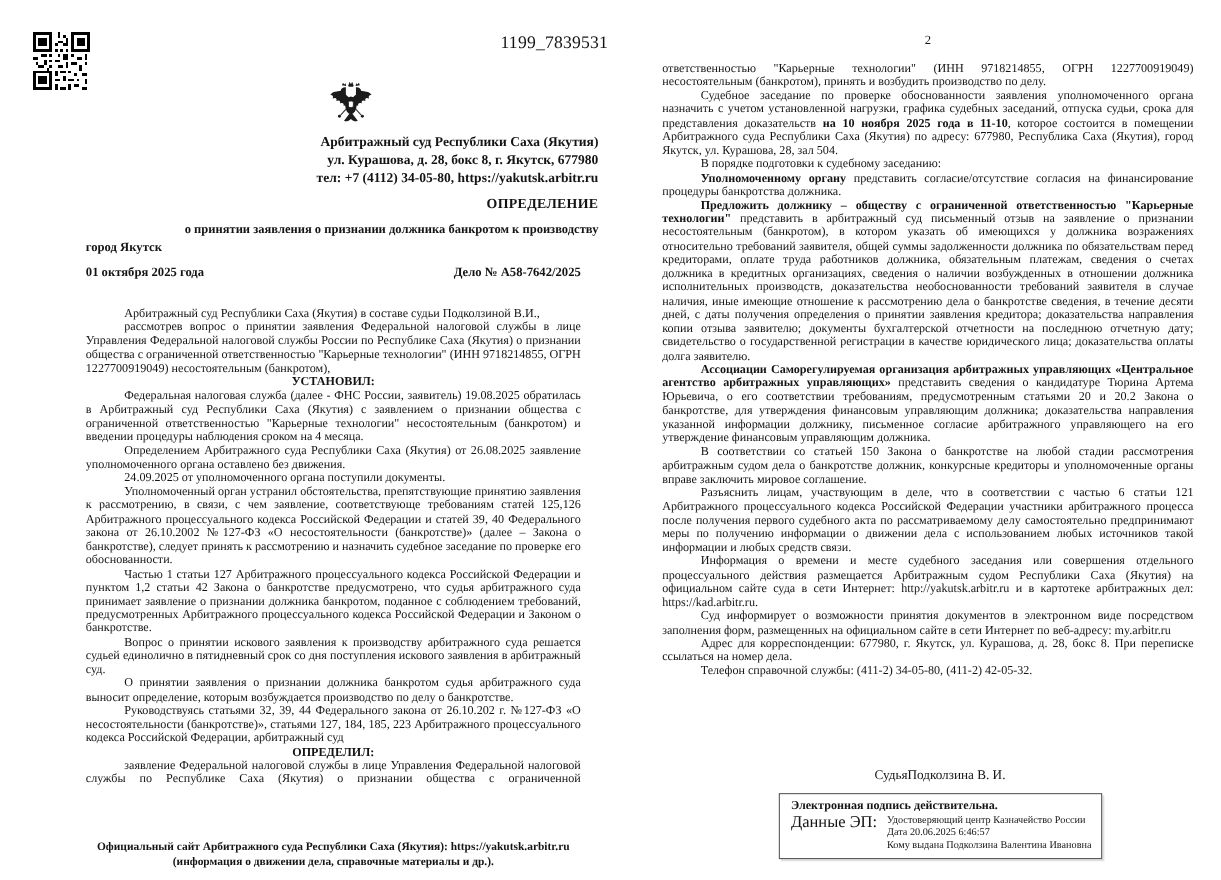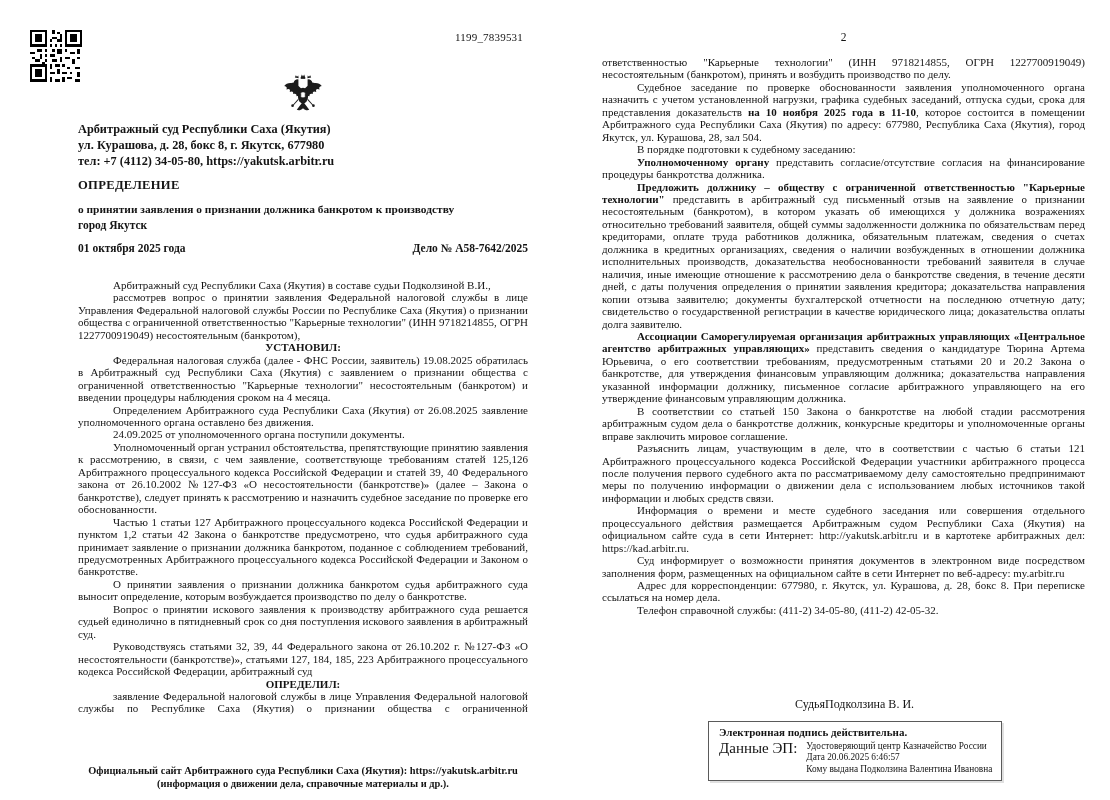--- a/index.html
+++ b/index.html
@@ -11,23 +11,23 @@
     color: #141414;
   }
   .sheet { position: relative; width: 1110px; height: 800px; background: #fff; }
   .page  { position: absolute; top: 0; height: 800px; width: 555px; }
   .page-left  { left: 0; }
   .page-right { left: 555px; }
 
   
   .qr { position: absolute; left: 30px; top: 29px; width: 52px; height: 53px; }
   .qr svg { width: 100%; height: 100%; }
-  .docnum { position: absolute; left: 455px; top: 31px; font-size: 11px; letter-spacing: .2px; }
+  .docnum { position: absolute; left: 455px; top: 31px; font-size: 16px; letter-spacing: .2px; }
 
-  .header-block { position: absolute; left: 78px; top: 70px; width: 450px; text-align: left; }
+  .header-block { position: absolute; left: 94px; top: 70px; width: 450px; text-align: right; }
   .emblem { display: block; margin: 0 auto 4px auto; width: 40px; height: 48px; }
   .court-line { font-weight: bold; font-size: 12.3px; line-height: 15.8px; }
   .doc-title  { margin-top: 9px; font-weight: bold; font-size: 12.6px; letter-spacing: .3px; }
   .doc-subtitle { margin-top: 10px; font-weight: bold; font-size: 11.4px; }
 
   .city     { position: absolute; left: 78px; top: 219px; font-weight: bold; font-size: 11.5px; }
   .date-row { position: absolute; left: 78px; top: 242px; width: 450px; display: flex;
               justify-content: space-between; font-weight: bold; font-size: 11.5px; }
 
   
@@ -118,22 +118,22 @@
 
     <div class="body-1" id="body-1">
         <p class="para"><span>Арбитражный суд Республики Саха (Якутия) в составе судьи Подколзиной В.И.,</span></p>
         <p class="para"><span>рассмотрев вопрос о принятии заявления Федеральной налоговой службы в лице Управления Федеральной налоговой службы России по Республике Саха (Якутия) о признании общества с ограниченной ответственностью "Карьерные технологии" (ИНН 9718214855, ОГРН 1227700919049) несостоятельным (банкротом),</span></p>
         <p class="para center"><span>УСТАНОВИЛ:</span></p>
         <p class="para"><span>Федеральная налоговая служба (далее - ФНС России, заявитель) 19.08.2025 обратилась в Арбитражный суд Республики Саха (Якутия) с заявлением о признании общества с ограниченной ответственностью "Карьерные технологии" несостоятельным (банкротом) и введении процедуры наблюдения сроком на 4 месяца.</span></p>
         <p class="para"><span>Определением Арбитражного суда Республики Саха (Якутия) от 26.08.2025 заявление уполномоченного органа оставлено без движения.</span></p>
         <p class="para"><span>24.09.2025 от уполномоченного органа поступили документы.</span></p>
         <p class="para"><span>Уполномоченный орган устранил обстоятельства, препятствующие принятию заявления к рассмотрению, в связи, с чем заявление, соответствующе требованиям статей 125,126 Арбитражного процессуального кодекса Российской Федерации и статей 39, 40 Федерального закона от 26.10.2002 №127-ФЗ «О несостоятельности (банкротстве)» (далее – Закона о банкротстве), следует принять к рассмотрению и назначить судебное заседание по проверке его обоснованности.</span></p>
         <p class="para"><span>Частью 1 статьи 127 Арбитражного процессуального кодекса Российской Федерации и пунктом 1,2 статьи 42  Закона о банкротстве предусмотрено, что судья арбитражного суда принимает заявление о признании должника банкротом, поданное с соблюдением требований, предусмотренных Арбитражного процессуального кодекса Российской Федерации  и Законом о банкротстве.</span></p>
+        <p class="para"><span>Вопрос о принятии искового заявления к производству арбитражного суда решается судьей единолично в пятидневный срок со дня поступления искового заявления в арбитражный суд.</span></p>
         <p class="para"><span>О принятии заявления о признании должника банкротом судья арбитражного суда выносит определение, которым возбуждается производство по делу о банкротстве.</span></p>
-        <p class="para"><span>Вопрос о принятии искового заявления к производству арбитражного суда решается судьей единолично в пятидневный срок со дня поступления искового заявления в арбитражный суд.</span></p>
         <p class="para"><span>Руководствуясь статьями 32, 39, 44 Федерального закона от 26.10.202 г. №127-ФЗ «О несостоятельности (банкротстве)», статьями 127, 184, 185, 223 Арбитражного процессуального кодекса Российской Федерации, арбитражный суд</span></p>
         <p class="para center"><span>ОПРЕДЕЛИЛ:</span></p>
         <p class="para contj"><span>заявление Федеральной налоговой службы в лице Управления Федеральной налоговой службы по Республике Саха (Якутия) о признании общества с ограниченной</span></p>
       </div>
 
     <div class="footer">
       <div>Официальный сайт Арбитражного суда Республики Саха (Якутия): https://yakutsk.arbitr.ru</div>
       <div>(информация о движении дела, справочные материалы и др.).</div>
     </div>
   </div>

